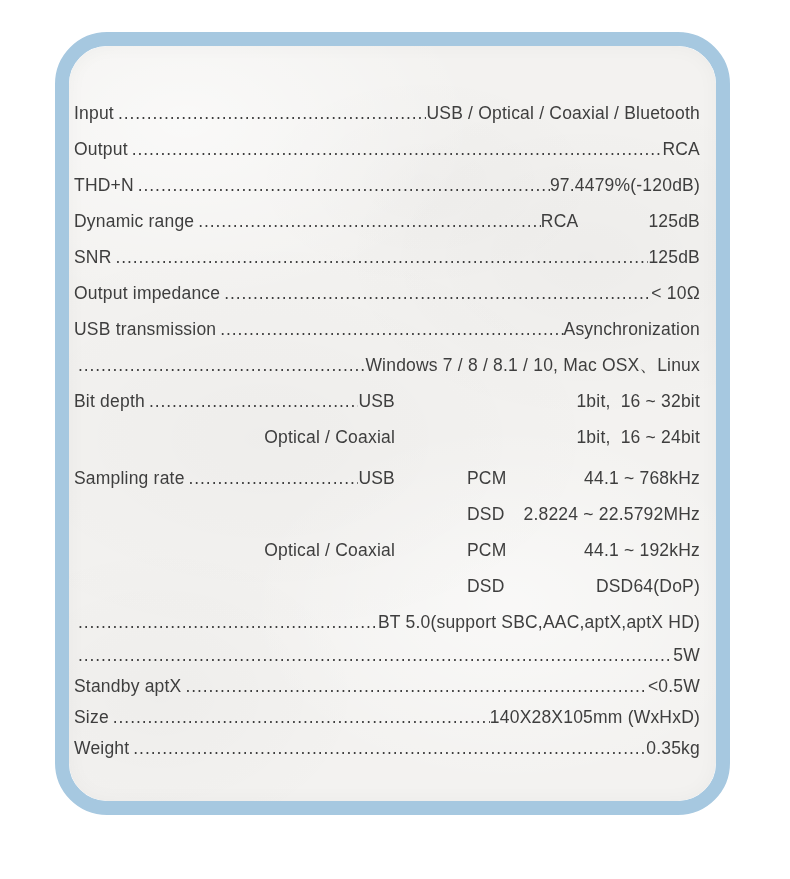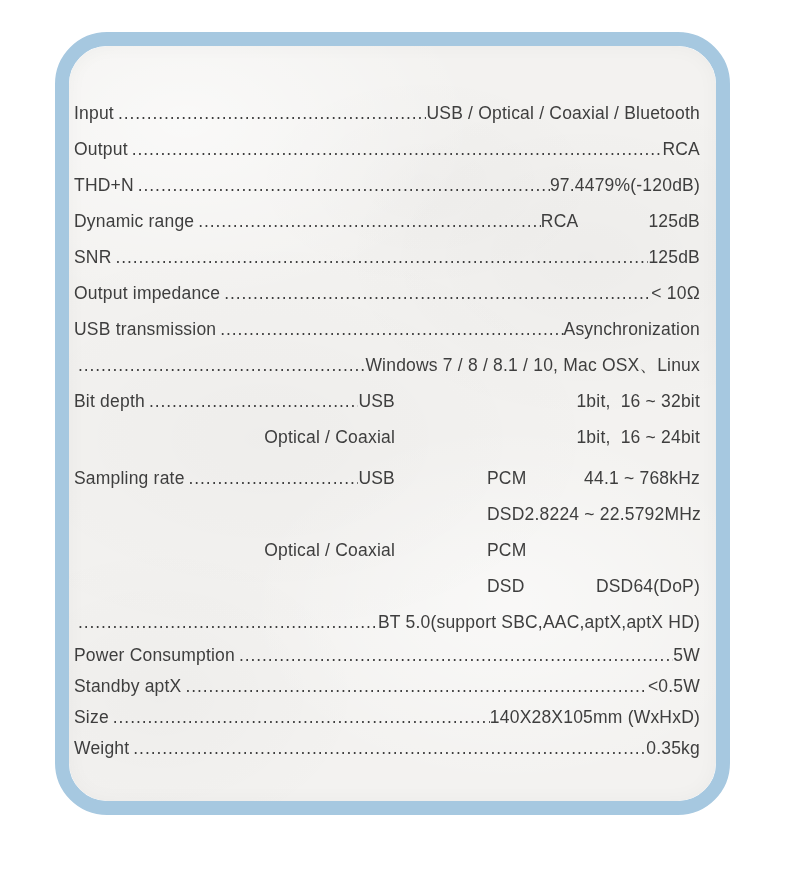--- a/index.html
+++ b/index.html
@@ -54,21 +54,21 @@
     flex:1 1 0;
     min-width:0;
     overflow:hidden;
     padding:0 4px;
     letter-spacing:.9px;
   }
   .spacer{flex:1 1 0;}
   .mid{flex:0 0 auto;}
   .gapcell{flex:0 0 auto;}
   .rightblock{display:flex;flex:0 0 305px;width:305px;align-items:flex-end;}
-  .sub{margin-left:92px;flex:0 0 auto;}
+  .sub{margin-left:72px;flex:0 0 auto;}
   .rightblock .value{flex:1 1 0;text-align:right;}
   .value{flex:0 0 auto;}
 </style>
 </head>
 <body>
 
 <div class="sheet">
   <div class="paper">
     <div class="rows">
         <div class="row">
@@ -141,35 +141,35 @@
           <div class="rightblock">
             <span class="sub">DSD</span>
             <span class="value">2.8224 ~ 22.5792MHz</span>
           </div>
         </div>
         <div class="row">
           <span class="spacer"></span>
           <span class="mid">Optical / Coaxial</span>
           <div class="rightblock">
             <span class="sub">PCM</span>
+            <span class="value">44.1 ~ 192kHz</span>
           </div>
         </div>
         <div class="row">
           <span class="spacer"></span>
           <div class="rightblock">
             <span class="sub">DSD</span>
             <span class="value">DSD64(DoP)</span>
           </div>
         </div>
         <div class="row">
           <span class="dots">..........................................................................................................................................................................</span>
           <span class="value">BT 5.0(support SBC,AAC,aptX,aptX HD)</span>
         </div>
         <div class="row tight">
-          <span class="label">Power Consumption</span>
           <span class="dots">..........................................................................................................................................................................</span>
           <span class="value">5W</span>
         </div>
         <div class="row tight">
           <span class="label">Standby aptX</span>
           <span class="dots">..........................................................................................................................................................................</span>
           <span class="value">&lt;0.5W</span>
         </div>
         <div class="row tight">
           <span class="label">Size</span>

